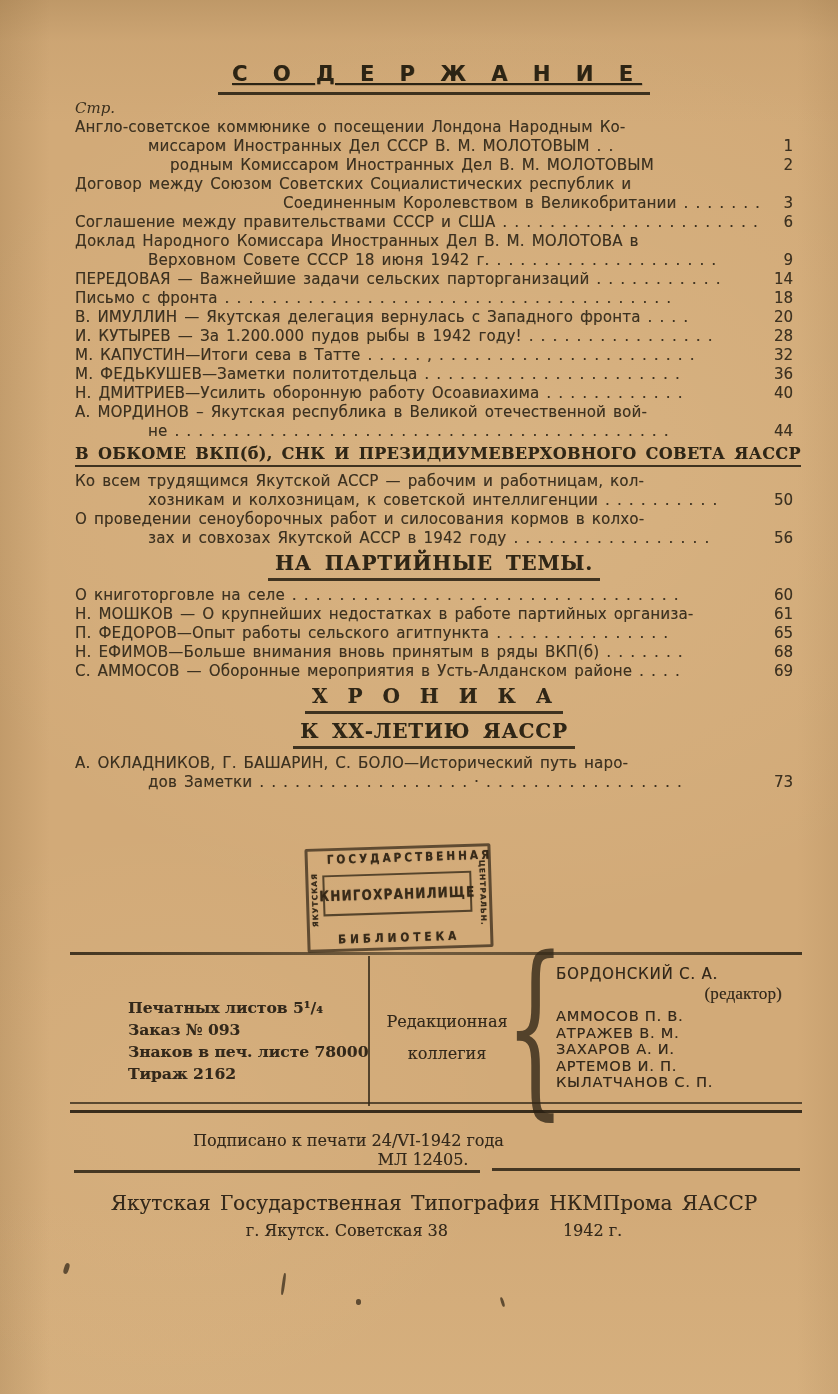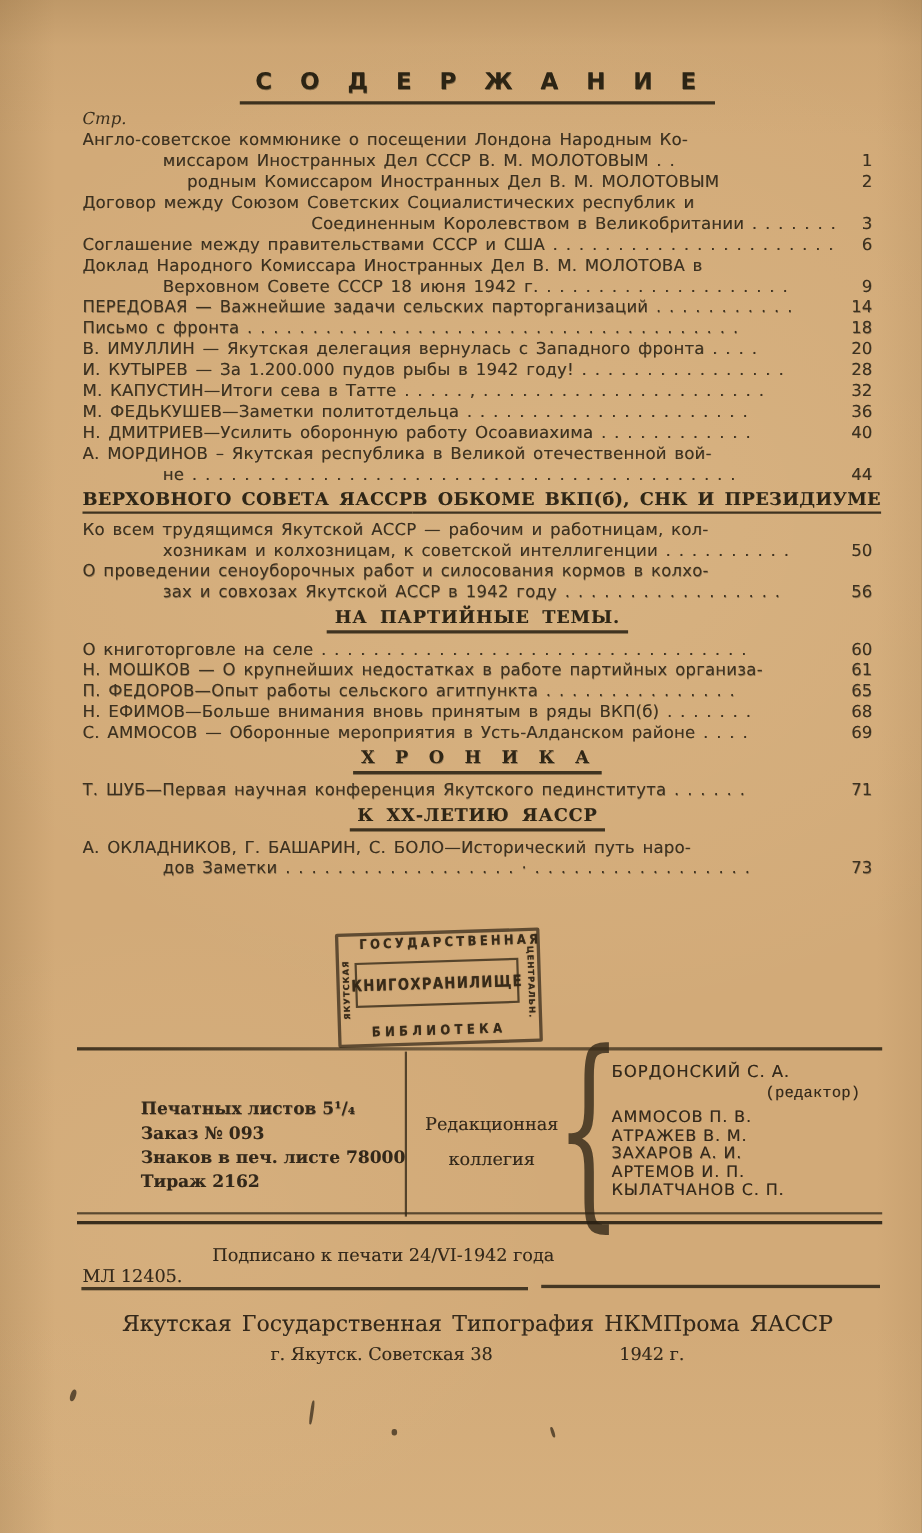--- a/index.html
+++ b/index.html
@@ -15,38 +15,39 @@
       linear-gradient(0deg, rgba(232,204,156,.16) 0%, rgba(232,204,156,0) 14%);
     font-family:"DejaVu Sans", sans-serif;
     color:#3c3120;
   }
   .content{position:absolute; left:75px; right:45px; top:62px;}
   .title-wrap{text-align:center; margin-bottom:2px;}
   .title{
     display:inline-block; font-weight:bold; font-size:21px; letter-spacing:9px; color:#2c2414;
     border-bottom:3px solid rgba(44,36,20,.9); padding:0 8px 6px 14px;
     text-shadow:.4px .4px .6px rgba(44,36,20,.5);
+    text-decoration:underline;
   }
   .str-row{margin:3px 0 1px;}
   .str{font-family:"DejaVu Serif", serif; font-style:italic; font-size:15px; color:#3a2f1e;}
 
   .toc{text-shadow:.35px .25px .5px rgba(58,46,28,.42);}
   .entry{display:flex; align-items:flex-end;}
   .etext{flex:1 1 auto; min-width:0;}
   .etext div{white-space:nowrap; overflow:hidden; font-size:15px; line-height:19px; word-spacing:2px; letter-spacing:.2px;}
   .l2{padding-left:73px;}
   .l2.mid{padding-left:95px;}
   .l2.deep{padding-left:208px;}
   .epage{flex:0 0 30px; text-align:right; font-size:15px; line-height:19px;}
 
   .sec-row{display:flex; justify-content:space-between; margin:3px 0 5px; font-family:"DejaVu Serif",serif;
     font-weight:bold; font-size:16px; color:#2f2616;}
   .sec-row span{border-bottom:2.5px solid rgba(47,38,22,.9); padding-bottom:2px; letter-spacing:.4px; word-spacing:3px; white-space:nowrap;}
   .sec-center{text-align:center; margin:3px 0 5px;}
-  .sec-center span{display:inline-block; font-family:"DejaVu Serif",serif; font-weight:bold; font-size:16px;
+  .sec-center span{display:inline-block; font-family:"DejaVu Serif",serif; font-weight:bold; font-size:20px;
     color:#2f2616; border-bottom:3px solid rgba(47,38,22,.9); padding:0 7px 3px; letter-spacing:.8px; word-spacing:5px; white-space:nowrap;}
 
   
   .stamp{position:absolute; left:306px; top:846px; width:186px; height:104px; transform:rotate(-1.8deg);
     color:rgba(50,38,22,.88); font-weight:bold; text-shadow:0 0 .8px rgba(50,38,22,.75);}
   .stamp-outer{position:absolute; left:0; top:0; right:0; bottom:0; border:3px solid rgba(50,38,22,.72); border-radius:2px;}
   .stamp-top{position:absolute; top:5px; left:22px; right:24px; text-align:center; font-size:10.5px; letter-spacing:3px; white-space:nowrap; transform:scaleY(1.15);}
   .stamp-box{position:absolute; left:17px; right:20px; top:27px; height:37px; border:2.5px solid rgba(50,38,22,.78); display:flex; align-items:center; justify-content:center;}
   .stamp-box span{font-size:12px; letter-spacing:1.2px; white-space:nowrap; transform:scaleY(1.2);}
   .stamp-bottom{position:absolute; bottom:7px; left:22px; right:24px; text-align:center; font-size:10.5px; letter-spacing:4px; white-space:nowrap; transform:scaleY(1.15);}
@@ -63,27 +64,27 @@
     font-family:"DejaVu Serif",serif; font-size:190px; line-height:172px; color:rgba(55,43,26,.82);
     transform:scaleX(.5); transform-origin:left center;}
   .print-info{position:absolute; left:128px; top:997px; font-family:"DejaVu Serif",serif; font-size:15.5px;
     line-height:22px; color:#33281a; font-weight:bold; text-shadow:.3px .3px .4px rgba(51,40,26,.35);}
   .board{position:absolute; left:372px; width:150px; top:1012px; text-align:center; font-family:"DejaVu Serif",serif;
     font-size:16px; color:#33281a; text-shadow:.3px .3px .4px rgba(51,40,26,.35);}
   .board .b1{margin-bottom:13px;}
   .editors{position:absolute; left:556px; right:40px; top:966px; font-size:14.5px; line-height:16.5px;
     letter-spacing:.8px; color:#33281a; text-shadow:.35px .3px .45px rgba(51,40,26,.45);}
   .editors .ed{font-size:15px; margin-bottom:3px;}
-  .editors .role{font-family:Liberation Mono, monospace; letter-spacing:.2px; font-size:14px; text-align:right; padding-right:16px; margin-bottom:6px;}
+  .editors .role{font-family:Liberation Serif, serif; letter-spacing:.2px; font-size:17px; text-align:right; padding-right:16px; margin-bottom:6px;}
   #rule-b1{left:70px; right:36px; top:1102px; height:2px; background:rgba(50,39,23,.75);}
   #rule-b2{left:70px; right:36px; top:1110px; height:3px; background:rgba(40,31,18,.9);}
   .signed-row{position:absolute; left:75px; right:45px; top:1131px; display:flex; justify-content:space-between;
     font-family:"DejaVu Serif",serif; font-size:16px; color:#33281a; text-shadow:.3px .3px .4px rgba(51,40,26,.35);flex-direction:column;}
   .signed-row .s1{margin-left:118px;}
-  .signed-row .s2{margin-right:22px;}
+  .signed-row .s2{margin-right:22px;text-align:center;}
   #rule-c1{left:74px; top:1170px; width:406px; height:3px; background:rgba(45,35,20,.85);}
   #rule-c2{left:492px; right:38px; top:1168px; height:3px; background:rgba(45,35,20,.85);}
   .printer{position:absolute; left:75px; right:45px; top:1191px; text-align:center; font-family:"DejaVu Serif",serif;
     font-size:20px; word-spacing:3px; color:#33281a; text-shadow:.3px .3px .4px rgba(51,40,26,.35);}
   .addr-row{position:absolute; left:75px; right:45px; top:1221px; display:flex; justify-content:center; gap:115px;
     font-family:"DejaVu Serif",serif; font-size:16px; color:#33281a; text-shadow:.3px .3px .4px rgba(51,40,26,.35);}
 
   .speck{position:absolute; background:rgba(45,34,20,.7); border-radius:45%;}
   #speck1{left:64px; top:1263px; width:5px; height:11px; transform:rotate(18deg);}
   #speck2{left:282px; top:1273px; width:2.5px; height:22px; transform:rotate(8deg); border-radius:40%;}
@@ -182,22 +183,22 @@
       </div>
       <div class="entry">
         <div class="etext">
             <div>А. МОРДИНОВ – Якутская республика в Великой отечественной вой-</div>
             <div class="l2">не . . . . . . . . . . . . . . . . . . . . . . . . . . . . . . . . . . . . . . . . . .</div>
           </div>
         <div class="epage">44</div>
       </div>
 
       <div class="sec-row">
+        <span>В ОБКОМЕ ВКП(б), СНК И ПРЕЗИДИУМЕ</span>
         <span>ВЕРХОВНОГО СОВЕТА ЯАССР</span>
-        <span>В ОБКОМЕ ВКП(б), СНК И ПРЕЗИДИУМЕ</span>
       </div>
 
       <div class="entry">
         <div class="etext">
             <div>Ко всем трудящимся Якутской АССР — рабочим и работницам, кол-</div>
             <div class="l2">хозникам и колхозницам, к советской интеллигенции . . . . . . . . . .</div>
           </div>
         <div class="epage">50</div>
       </div>
       <div class="entry">
@@ -240,26 +241,20 @@
         <div class="etext">
             <div>С. АММОСОВ — Оборонные мероприятия в Усть-Алданском районе . . . .</div>
           </div>
         <div class="epage">69</div>
       </div>
 
       <div class="sec-center">
         <span style="letter-spacing:4px;">Х Р О Н И К А</span>
       </div>
 
-      <div class="entry">
-        <div class="etext">
-            <div>Т. ШУБ—Первая научная конференция Якутского пединститута . . . . . .</div>
-          </div>
-        <div class="epage">71</div>
-      </div>
 
       <div class="sec-center">
         <span>К ХХ-ЛЕТИЮ ЯАССР</span>
       </div>
 
       <div class="entry">
         <div class="etext">
             <div>А. ОКЛАДНИКОВ, Г. БАШАРИН, С. БОЛО—Исторический путь наро-</div>
             <div class="l2">дов Заметки . . . . . . . . . . . . . . . . . . · . . . . . . . . . . . . . . . . .</div>
           </div>

